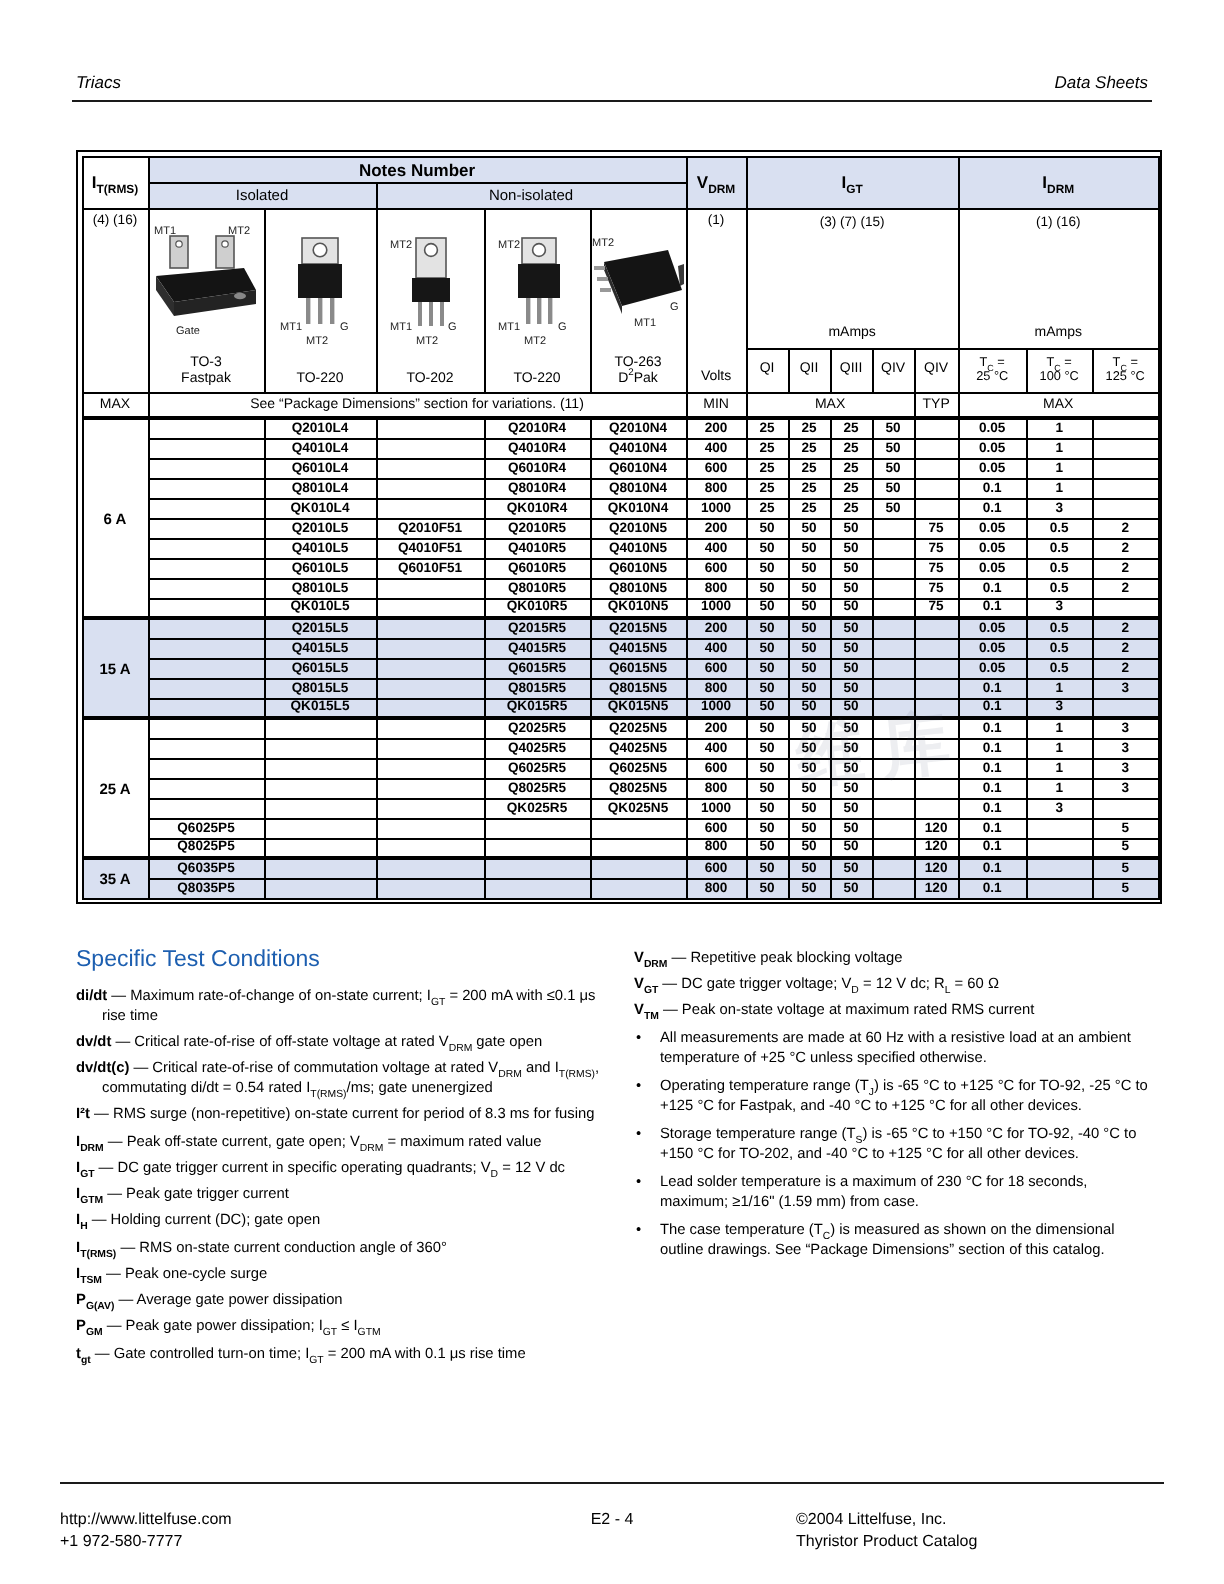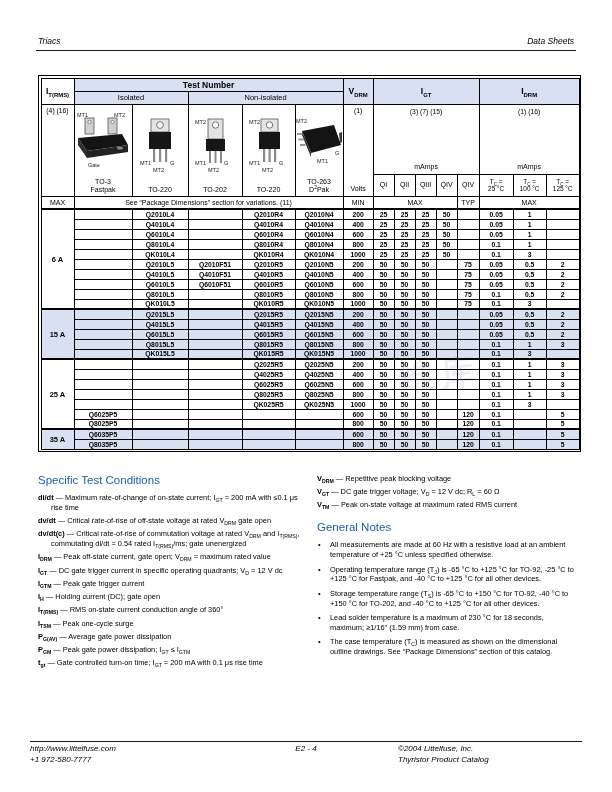--- a/index.html
+++ b/index.html
@@ -1,21 +1,21 @@
 <!DOCTYPE html>
 <html><head>
 <meta charset="utf-8">
 <style>
   *{box-sizing:border-box;margin:0;padding:0}
   html,body{background:#f0f0f0}
   body{font-family:"Liberation Sans",sans-serif;color:#000}
   .page{position:relative;width:612px;height:792px;margin:0 auto;background:#fff;padding:30px 36px 0;overflow:hidden}
   
   .runhead{display:flex;justify-content:space-between;align-items:flex-end;font-size:8.5px;font-style:italic;padding:6px 2px 4px;border-bottom:1px solid #1a1a1a}
-  .foot{position:absolute;left:30px;right:30px;top:741px;border-top:1px solid #1a1a1a;padding-top:2px;display:flex;font-size:8px;font-style:italic}
+  .foot{position:absolute;left:30px;right:30px;top:741px;border-top:1px solid #1a1a1a;padding-top:13px;display:flex;font-size:8px;}
   .foot .fl{flex:1;text-align:left;line-height:1.35}
   .foot .fc{flex:1;text-align:center}
   .foot .fr{flex:1;text-align:left;line-height:1.35}
   
   .tablewrap{margin:24px 0 0 2px;border:1.5px solid #000;padding:1.5px;width:543px;background:#fff}
   table.parts{border-collapse:collapse;table-layout:fixed;width:100%}
   table.parts td{border:1px solid #000;text-align:center;vertical-align:middle;padding:0;overflow:hidden}
   td.band{background:#d9e0f1}
   td.itcell{background:#fff;text-align:left;vertical-align:top;padding:2px 0 0 2px}
   .hlabel{font-weight:bold;font-size:8.5px}
@@ -86,21 +86,21 @@
           <col style="width:21px">
           <col style="width:21px">
           <col style="width:22px">
       <col style="width:34px">
           <col style="width:33px">
           <col style="width:33px">
     </colgroup>
     <thead>
       <tr class="hrow1">
         <td class="itcell hlabel" rowspan="2">I<sub>T(RMS)</sub></td>
-        <td class="band hlabel" colspan="5">Test Number</td>
+        <td class="band hlabel" colspan="5">Notes Number</td>
         <td class="band hlabel" rowspan="2">V<sub>DRM</sub></td>
         <td class="band hlabel" colspan="5" rowspan="2">I<sub>GT</sub></td>
         <td class="band hlabel" colspan="3" rowspan="2">I<sub>DRM</sub></td>
       </tr>
       <tr class="hrow2">
         <td class="band sublabel" colspan="2">Isolated</td>
         <td class="band sublabel" colspan="3">Non-isolated</td>
       </tr>
       <tr class="tallrow">
         <td rowspan="2">
@@ -629,38 +629,38 @@
   </table>
   </div>
 
   <div class="sections">
     <div class="colL">
       <h2 class="sechead">Specific Test Conditions</h2>
       <div>
           <p class="def"><b class="term">di/dt</b> — Maximum rate-of-change of on-state current; I<sub>GT</sub> = 200 mA with ≤0.1 μs rise time</p>
           <p class="def"><b class="term">dv/dt</b> — Critical rate-of-rise of off-state voltage at rated V<sub>DRM</sub> gate open</p>
           <p class="def"><b class="term">dv/dt(c)</b> — Critical rate-of-rise of commutation voltage at rated V<sub>DRM</sub> and I<sub>T(RMS)</sub>, commutating di/dt = 0.54 rated I<sub>T(RMS)</sub>/ms; gate unenergized</p>
+          <p class="def"><b class="term">I²t</b> — RMS surge (non-repetitive) on-state current for period of 8.3 ms for fusing</p>
           <p class="def"><b class="term">I<sub>DRM</sub></b> — Peak off-state current, gate open; V<sub>DRM</sub> = maximum rated value</p>
           <p class="def"><b class="term">I<sub>GT</sub></b> — DC gate trigger current in specific operating quadrants; V<sub>D</sub> = 12 V dc</p>
           <p class="def"><b class="term">I<sub>GTM</sub></b> — Peak gate trigger current</p>
           <p class="def"><b class="term">I<sub>H</sub></b> — Holding current (DC); gate open</p>
           <p class="def"><b class="term">I<sub>T(RMS)</sub></b> — RMS on-state current conduction angle of 360°</p>
           <p class="def"><b class="term">I<sub>TSM</sub></b> — Peak one-cycle surge</p>
           <p class="def"><b class="term">P<sub>G(AV)</sub></b> — Average gate power dissipation</p>
           <p class="def"><b class="term">P<sub>GM</sub></b> — Peak gate power dissipation; I<sub>GT</sub> ≤ I<sub>GTM</sub></p>
           <p class="def"><b class="term">t<sub>gt</sub></b> — Gate controlled turn-on time; I<sub>GT</sub> = 200 mA with 0.1 μs rise time</p>
         </div>
     </div>
     <div class="colR">
       <div>
           <p class="def"><b class="term">V<sub>DRM</sub></b> — Repetitive peak blocking voltage</p>
           <p class="def"><b class="term">V<sub>GT</sub></b> — DC gate trigger voltage; V<sub>D</sub> = 12 V dc; R<sub>L</sub> = 60 Ω</p>
           <p class="def"><b class="term">V<sub>TM</sub></b> — Peak on-state voltage at maximum rated RMS current</p>
         </div>
-      <h2 class="sechead gnhead">General Notes</h2>
       <div>
           <div class="bullet">
             <span class="dot">•</span>
             <span class="btxt">All measurements are made at 60 Hz with a resistive load at an ambient temperature of +25 °C unless specified otherwise.</span>
           </div>
           <div class="bullet">
             <span class="dot">•</span>
             <span class="btxt">Operating temperature range (T<sub>J</sub>) is -65 °C to +125 °C for TO-92, -25 °C to +125 °C for Fastpak, and -40 °C to +125 °C for all other devices.</span>
           </div>
           <div class="bullet">

